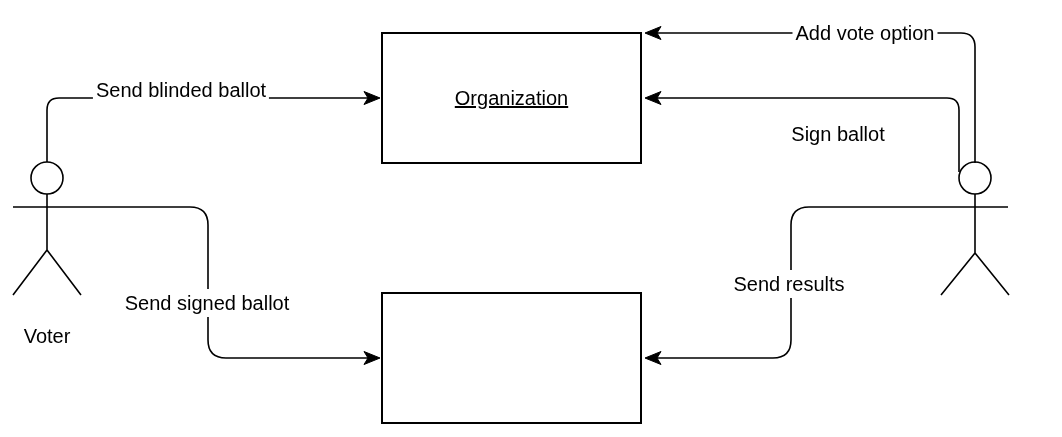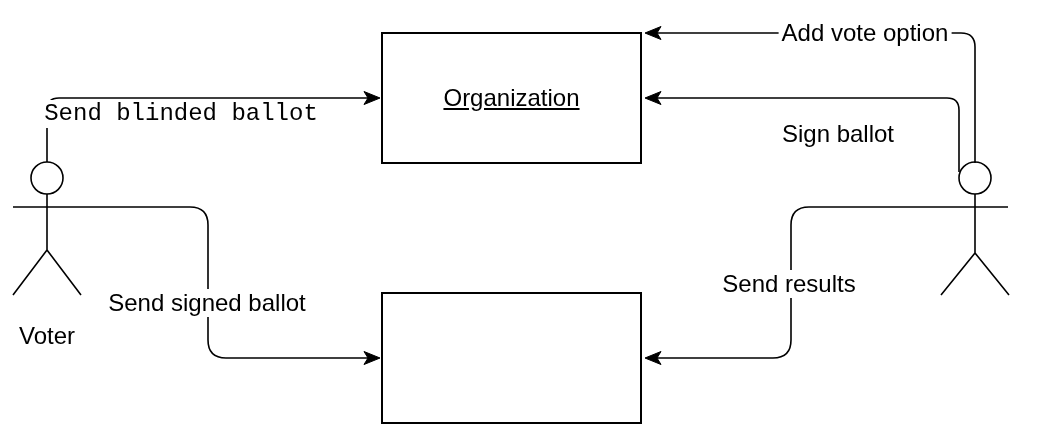--- a/index.html
+++ b/index.html
@@ -10,21 +10,21 @@
     background: #ffffff;
     font-family: "Liberation Sans", sans-serif;
     color: #000000;
     overflow: hidden;
   }
   .stage svg { position: absolute; left: 0; top: 0; }
   .lbl {
     position: absolute;
     transform: translate(-50%, -50%);
     white-space: nowrap;
-    font-size: 24px;
+    font-size: 20px;
     line-height: 28px;
     text-align: center;
   }
   .edge-lbl { background: #ffffff; padding: 0 3px; }
   .node-lbl { background: transparent; }
   .actor-lbl { background: transparent; }
 </style>
 </head>
 <body>
 
@@ -68,19 +68,19 @@
     <g>
       <path d="M 1008 207 L 809 207 Q 791 207 791 225 L 791 340 Q 791 358 773 358 L 657 358" fill="none" stroke="#000000" stroke-width="1.6"></path>
       <path d="M 645 358 L 661 351.5 L 657 358 L 661 364.5 Z" fill="#000000" stroke="#000000"></path>
     </g>
   </svg>
 
   <div class="lbl node-lbl" style="left:511.5px; top:98px;text-decoration:underline;">Organization</div>
 
   <div class="lbl actor-lbl" style="left:47px; top:336px;">Voter</div>
 
-  <div class="lbl edge-lbl" style="left:181px; top:114px;font-family:Liberation Mono, monospace;">Send blinded ballot</div>
+  <div class="lbl edge-lbl" style="left:181px; top:90px;">Send blinded ballot</div>
   <div class="lbl edge-lbl" style="left:865px; top:33px;">Add vote option</div>
   <div class="lbl edge-lbl" style="left:838px; top:98px;margin-top:36px;">Sign ballot</div>
   <div class="lbl edge-lbl" style="left:207px; top:303px;text-align:right;">Send signed ballot</div>
   <div class="lbl edge-lbl" style="left:789px; top:284px;">Send results</div>
 
 </div>
 
 </body></html>

